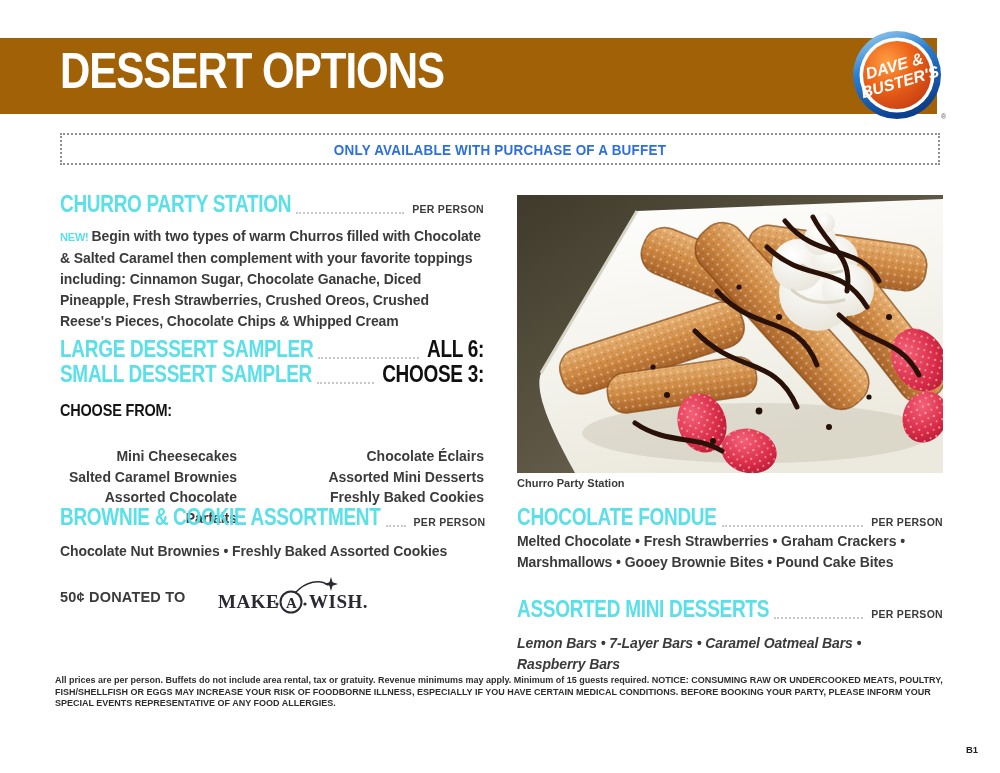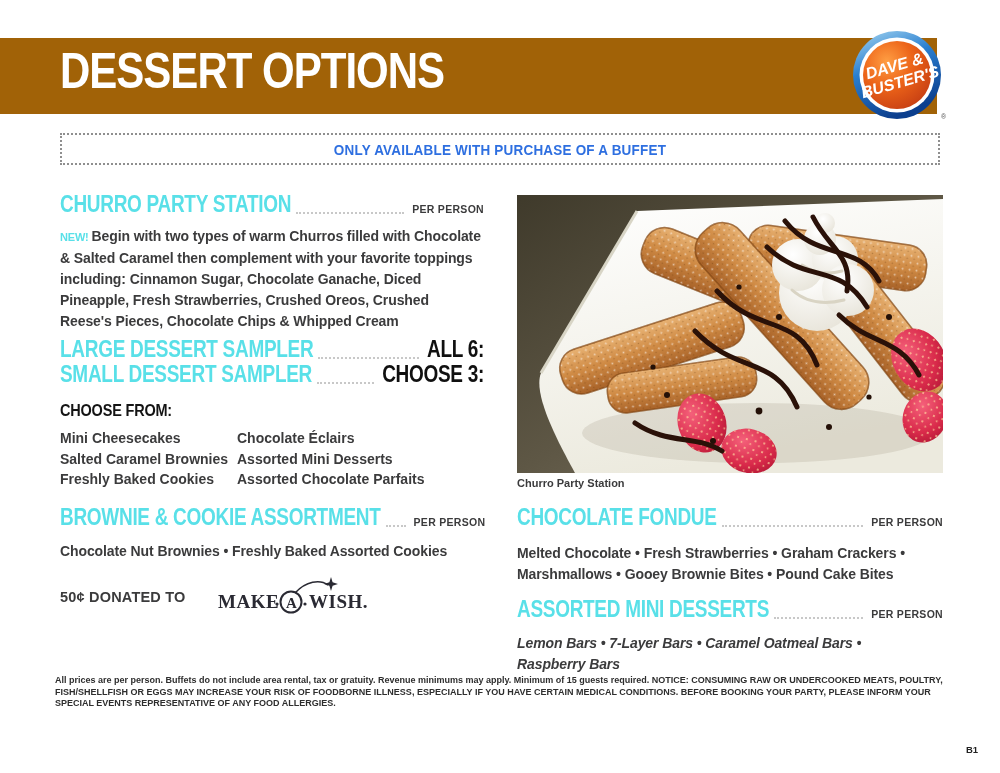--- a/index.html
+++ b/index.html
@@ -39,21 +39,21 @@
   .big-label {
     font-size:19px; font-weight:bold; color:#101010; letter-spacing:-0.3px;
     white-space:nowrap; display:inline-block; transform:scaleY(1.25); transform-origin:right bottom;
   }
   .body-text { font-size:14px; line-height:21px; font-weight:600; color:#3b3b3c; letter-spacing:-0.1px; }
   .new-badge { font-size:11px; font-weight:bold; color:#59e0e8; letter-spacing:-0.2px; margin-right:3px; }
   .choose-label {
     font-size:14.5px; font-weight:bold; color:#141414; letter-spacing:-0.2px;
     display:inline-block; transform:scaleY(1.15); transform-origin:left bottom;
   }
-  .choose-grid { display:grid; grid-template-columns:177px auto; margin-top:8px; }
+  .choose-grid { display:grid; grid-template-columns:177px auto; margin-top:26px;text-align:right; }
   .choose-grid span { font-size:14px; line-height:20.5px; font-weight:600; color:#3b3b3c; }
   .donation-row { display:flex; align-items:center; margin-top:13px; }
   .donation-text { font-size:14.5px; font-weight:600; letter-spacing:0.2px; color:#3b3b3c; }
   
   .photo { position:absolute; left:517px; top:195px; width:426px; height:278px; }
   .photo-caption { position:absolute; left:517px; top:477px; font-size:11px; font-weight:600; color:#3b3b3c; }
   
   .footer {
     position:absolute; left:55px; top:675px; width:890px; text-align:left;
     font-size:9px; line-height:11.5px; font-weight:600; color:#2e2e2e; letter-spacing:0;
@@ -122,22 +122,22 @@
       <span class="big-label">CHOOSE 3:</span>
     </div>
     <div style="margin-top:14px;">
       <span class="choose-label">CHOOSE FROM:</span>
     </div>
     <div class="choose-grid">
       <span>Mini Cheesecakes</span>
       <span>Chocolate Éclairs</span>
       <span>Salted Caramel Brownies</span>
       <span>Assorted Mini Desserts</span>
+      <span>Assorted Chocolate Parfaits</span>
       <span>Freshly Baked Cookies</span>
-      <span>Assorted Chocolate Parfaits</span>
     </div>
   </div>
 
   <div class="section" style="left:60px; top:509px; width:424px;">
     <div class="heading-row">
       <span class="h-cyan">BROWNIE &amp; COOKIE ASSORTMENT</span>
       <span class="leader"></span>
       <span class="per-person">PER PERSON</span>
     </div>
     <p class="body-text" style="margin-top:10px;">Chocolate Nut Brownies • Freshly Baked Assorted Cookies</p>
@@ -281,21 +281,21 @@
     </svg>
   </div>
   <div class="photo-caption">Churro Party Station</div>
 
   <div class="section" style="left:517px; top:509px; width:426px;">
     <div class="heading-row">
       <span class="h-cyan">CHOCOLATE FONDUE</span>
       <span class="leader"></span>
       <span class="per-person">PER PERSON</span>
     </div>
-    <p class="body-text" style="margin-top:12px; width:412px;">Melted Chocolate • Fresh Strawberries • Graham Crackers • Marshmallows • Gooey Brownie Bites • Pound Cake Bites</p>
+    <p class="body-text" style="margin-top:0; width:412px;">Melted Chocolate • Fresh Strawberries • Graham Crackers • Marshmallows • Gooey Brownie Bites • Pound Cake Bites</p>
   </div>
 
   <div class="section" style="left:517px; top:601px; width:426px;">
     <div class="heading-row">
       <span class="h-cyan">ASSORTED MINI DESSERTS</span>
       <span class="leader"></span>
       <span class="per-person">PER PERSON</span>
     </div>
     <p class="body-text" style="margin-top:10px; width:412px;font-style:italic;">Lemon Bars • 7-Layer Bars • Caramel Oatmeal Bars • Raspberry Bars</p>
   </div>

